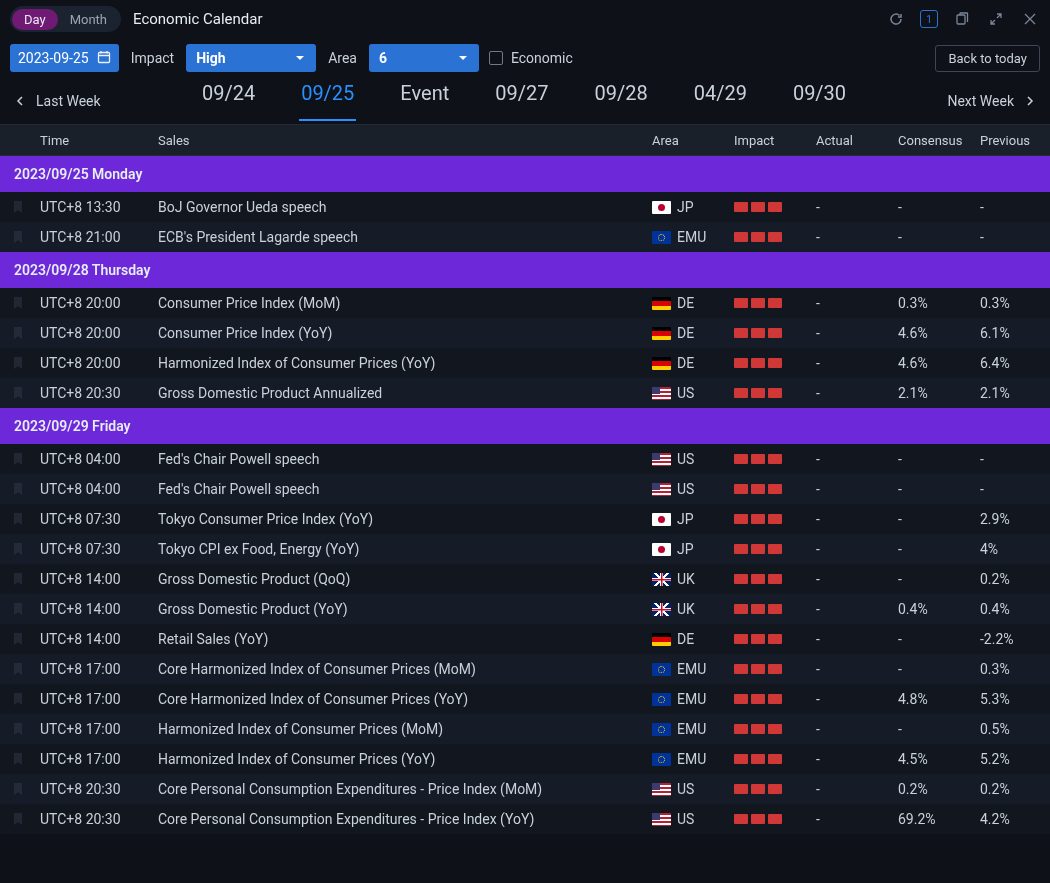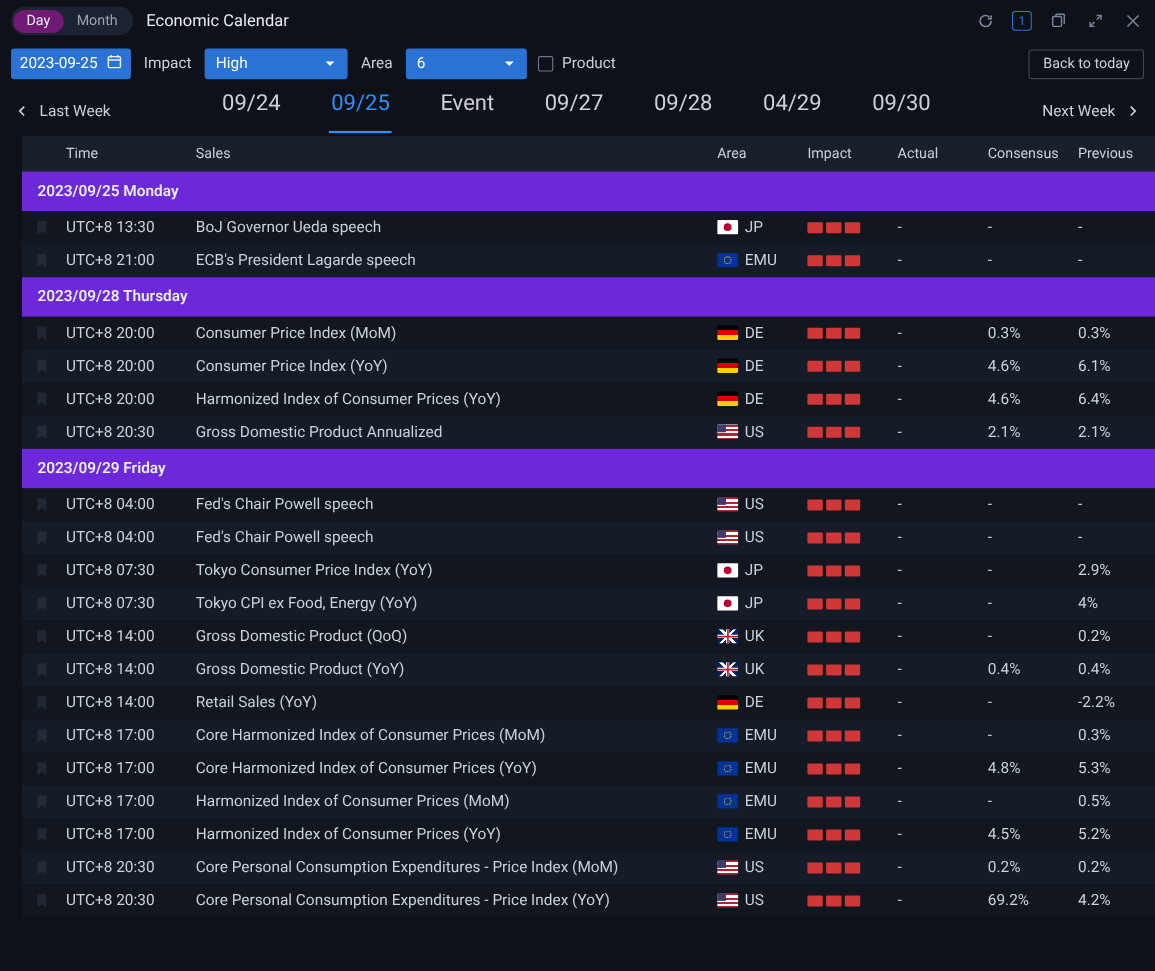--- a/index.html
+++ b/index.html
@@ -15,35 +15,35 @@
   .spacer { flex:1; }
   .topbar-icons { display:flex; align-items:center; gap:14px; color:#7a8699; }
   .icon-btn { cursor:pointer; display:flex; align-items:center; justify-content:center; width:20px; height:20px; }
   .one-badge { width:18px; height:18px; border:1px solid #2a72d4; border-radius:3px; color:#2a72d4; font-size:11px; display:flex; align-items:center; justify-content:center; }
 
   
   .filterbar { display:flex; align-items:center; height:40px; padding:0 10px; gap:10px; }
   .date-pick { display:flex; align-items:center; background:#2a72d4; color:#fff; height:28px; border-radius:3px; padding:0 8px; gap:8px; cursor:pointer; }
   .date-pick .cal { opacity:.9; }
   .lbl { color:#c9d1d9; padding:0 2px; }
-  .select { display:flex; align-items:center; background:#2a72d4; color:#fff; height:28px; border-radius:3px; padding:0 10px; gap:30px; cursor:pointer; min-width:130px; justify-content:space-between; }
+  .select { display:flex; align-items:center; background:#2a72d4; color:#fff; height:28px; border-radius:3px; padding:0 10px; gap:30px; cursor:pointer; min-width:130px; justify-content:space-between;font-weight:bold; }
   .select.sm { min-width:110px; }
   .checkbox { display:flex; align-items:center; gap:8px; cursor:pointer; color:#c9d1d9; }
   .checkbox .box { width:14px; height:14px; border:1px solid #6e7a8a; border-radius:2px; }
   .back-today { margin-left:auto; border:1px solid #3d4654; border-radius:3px; padding:5px 12px; color:#c9d1d9; cursor:pointer; font-size:13px; }
 
   
   .daynav { display:flex; align-items:center; height:46px; padding:0 14px; }
   .nav-btn { display:flex; align-items:center; gap:10px; color:#c9d1d9; cursor:pointer; font-size:14px; }
   .daynav .days { flex:1; display:flex; justify-content:center; gap:42px; }
   .day-tab { color:#c9d1d9; cursor:pointer; padding:0 2px 14px 2px; font-size:20px; }
   .day-tab.active { color:#2a8fff; border-bottom:2px solid #2a8fff; }
 
   
-  .table { flex:1; overflow:auto;margin-left:20px; }
+  .table { flex:1; overflow:auto; }
   .thead { display:flex; background:#1a2029; height:32px; align-items:center; font-size:13px; color:#c9d1d9; border-top:1px solid #252b36; border-bottom:1px solid #252b36; }
   .col-bm { width:36px; }
   .col-time { width:122px; padding-left:4px; }
   .col-event { flex:1; min-width:300px; }
   .col-area { width:82px; }
   .col-impact { width:82px; }
   .col-actual { width:82px; }
   .col-cons { width:82px; }
   .col-prev { width:70px; }
   .group-row { display:flex; align-items:center; height:36px; padding-left:14px; font-weight:600; color:#e6edf3; background:#6d28d9; font-size:14px; }
@@ -130,21 +130,21 @@
     </div>
     <span class="lbl">Area</span>
     <div class="select sm">
       <span>6</span>
       <svg width="12" height="12" viewBox="0 0 12 12" fill="#fff">
           <path d="M2 4l4 4 4-4z"></path>
         </svg>
     </div>
     <label class="checkbox">
       <span class="box"></span>
-      <span>Product</span>
+      <span>Economic</span>
     </label>
     <div class="back-today">Back to today</div>
   </div>
 
   <div class="daynav">
     <div class="nav-btn">
       <svg width="12" height="12" viewBox="0 0 12 12" fill="none" stroke="#c9d1d9" stroke-width="1.5">
           <path d="M8 2 4 6l4 4"></path>
         </svg>
       <span>Last Week</span>

